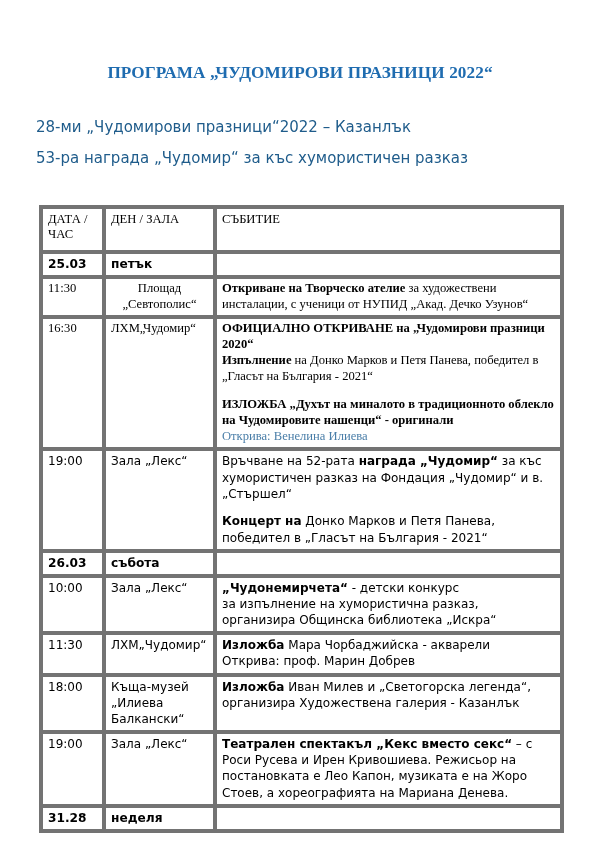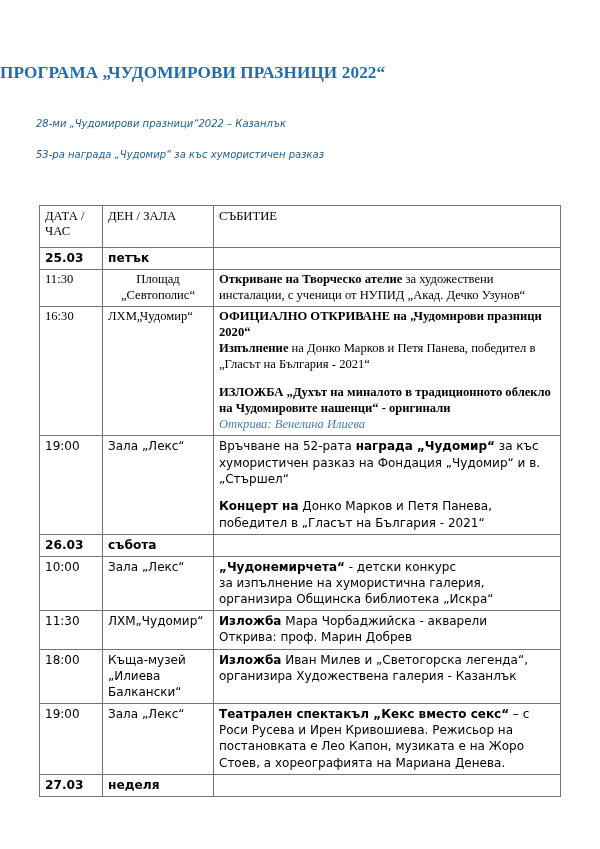--- a/index.html
+++ b/index.html
@@ -24,52 +24,51 @@
     padding: 0;
     overflow: hidden;
   }
 
   
   .doc-title {
     position: absolute;
     left: 0;
     top: 63px;
     width: 600px;
-    text-align: left;
+    text-align: center;
     font-family: "Liberation Serif", "DejaVu Serif", serif;
     font-weight: bold;
     font-size: 17.2px;
     letter-spacing: 0.1px;
     color: #1f6cb0;
     white-space: nowrap;
   }
 
   .subtitle {
     position: absolute;
     left: 36px;
     font-family: "DejaVu Sans", "Liberation Sans", sans-serif;
-    font-size: 10px;
+    font-size: 15px;
     color: #1f5c8b;
     white-space: nowrap;
-    font-style: italic;
   }
   .subtitle-1 { top: 118px; }
   .subtitle-2 { top: 149px; }
 
   
   .schedule {
     position: absolute;
     left: 39px;
     top: 205px;
     width: 521px;
     border-collapse: collapse;
     table-layout: fixed;
   }
   .schedule td {
-    border: 1px solid #737373;
+    border: 4px solid #737373;
     vertical-align: top;
     padding: 2px 5px 3px 5px;
     font-size: 12.4px;
     line-height: 1.21;
   }
   .col-date  { width: 63px; }
   .col-venue { width: 111px; }
   .col-event { width: 347px; }
 
   
@@ -100,21 +99,21 @@
 
   
   .sans td {
     font-family: "DejaVu Sans", "Liberation Sans", sans-serif;
     font-size: 12px;
     line-height: 1.35;
   }
   .sans .b { font-weight: bold; }
 
   .center { text-align: center; border-radius: 7px; }
-  .blue-note { color: #4a7ea8; font-style: italic; }
+  .blue-note { color: #4a7ea8; }
   .spacer { display: block; height: 0.95em; }
 
   .cell-lines > span { display: block; }
 </style>
 </head>
 <body>
 
 <div class="page">
 
   <div class="doc-title">ПРОГРАМА „ЧУДОМИРОВИ ПРАЗНИЦИ 2022“</div>
@@ -177,21 +176,21 @@
         <td>26.03</td>
         <td>събота</td>
         <td></td>
       </tr>
 
       <tr class="sans">
         <td>10:00</td>
         <td>Зала „Лекс“</td>
         <td class="cell-lines">
           <span><span class="b">„Чудонемирчета“</span><span> - детски конкурс</span></span>
-          <span>за изпълнение на хумористична галерия,</span>
+          <span>за изпълнение на хумористична разказ,</span>
           <span>организира Общинска библиотека „Искра“</span>
         </td>
       </tr>
 
       <tr class="sans">
         <td>11:30</td>
         <td>ЛХМ„Чудомир“</td>
         <td class="cell-lines">
           <span><span class="b">Изложба</span><span> Мара Чорбаджийска  - акварели</span></span>
           <span>Открива: проф. Марин Добрев</span>
@@ -208,21 +207,21 @@
 
       <tr class="sans">
         <td>19:00</td>
         <td>Зала „Лекс“</td>
         <td>
           <span class="b">Театрален спектакъл „Кекс вместо секс“</span><span> – с Роси Русева и Ирен Кривошиева. Режисьор на постановката е Лео Капон, музиката е на Жоро Стоев, а хореографията на Мариана Денева.</span>
         </td>
       </tr>
 
       <tr class="dayrow">
-        <td>27.03</td>
+        <td>31.28</td>
         <td>неделя</td>
         <td></td>
       </tr>
 
     </tbody>
   </table>
 
 </div>
 
 </body></html>

